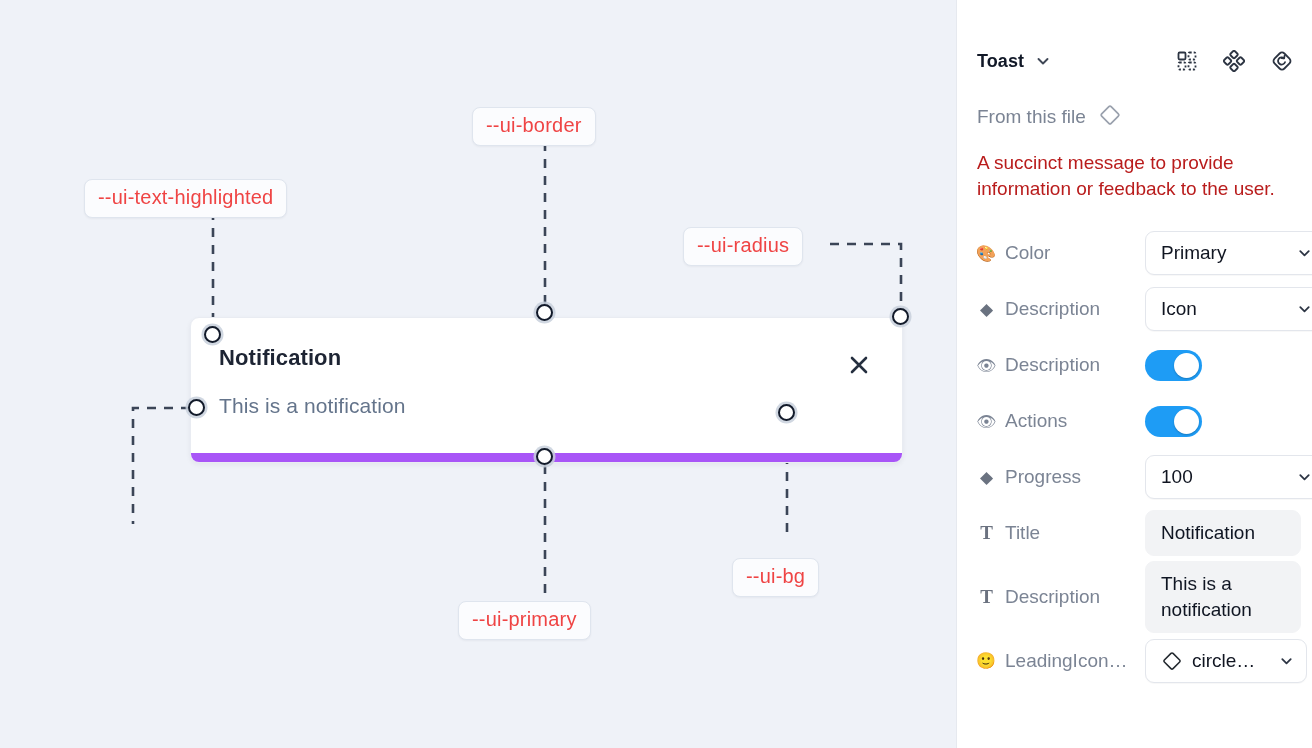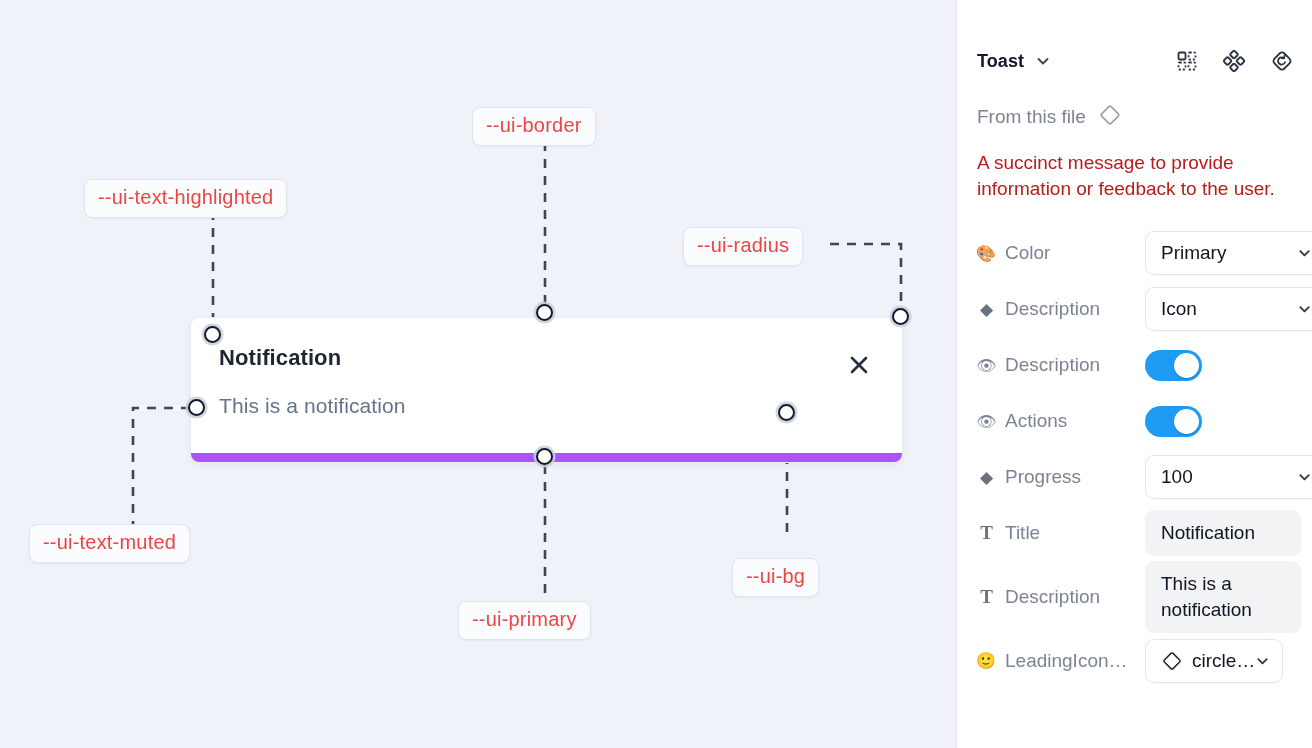--- a/index.html
+++ b/index.html
@@ -205,21 +205,20 @@
         <svg width="24" height="24" viewBox="0 0 24 24" fill="none" stroke="currentColor" stroke-width="2.6" stroke-linecap="round">
           <path d="M5 5 L19 19 M19 5 L5 19"></path>
         </svg>
       </div>
       <div class="toast-progress"></div>
     </div>
 
     <div class="pill" style="left:472px; top:107px;">--ui-border</div>
     <div class="pill" style="left:84px;  top:179px;">--ui-text-highlighted</div>
     <div class="pill" style="left:683px; top:227px;">--ui-radius</div>
-    <div class="pill" style="left:29px;  top:524px;">--ui-text-muted</div>
     <div class="pill" style="left:458px; top:601px;">--ui-primary</div>
     <div class="pill" style="left:732px; top:558px;">--ui-bg</div>
 
     <div class="handle" style="left:536px; top:304px;"></div>
     <div class="handle" style="left:204px; top:326px;"></div>
     <div class="handle" style="left:892px; top:308px;"></div>
     <div class="handle" style="left:188px; top:399px;"></div>
     <div class="handle" style="left:536px; top:448px;"></div>
     <div class="handle" style="left:778px; top:404px;"></div>
   </div>
@@ -367,21 +366,21 @@
           <div class="textfield multi">This is a notification</div>
         </div>
       </div>
 
       <div class="prop-row">
         <div class="prop-label">
           <span class="prop-ico">🙂</span>
           <span>LeadingIcon…</span>
         </div>
         <div class="prop-ctl">
-          <div class="select" style="width:138px;">
+          <div class="select" style="width:162px;">
             <span class="lead-diamond">
               <svg width="22" height="22" viewBox="0 0 24 24" fill="none" stroke="#23292f" stroke-width="1.7" stroke-linejoin="round">
                 <rect x="5.3" y="5.3" width="13.4" height="13.4" rx="1.6" transform="rotate(45 12 12)"></rect>
               </svg>
             </span>
             <span>circle…</span>
             <span class="caret">
               <svg width="15" height="15" viewBox="0 0 16 16" fill="none" stroke="currentColor" stroke-width="1.9" stroke-linecap="round" stroke-linejoin="round">
                   <path d="M3.5 6 L8 10.5 L12.5 6"></path>
                 </svg>

